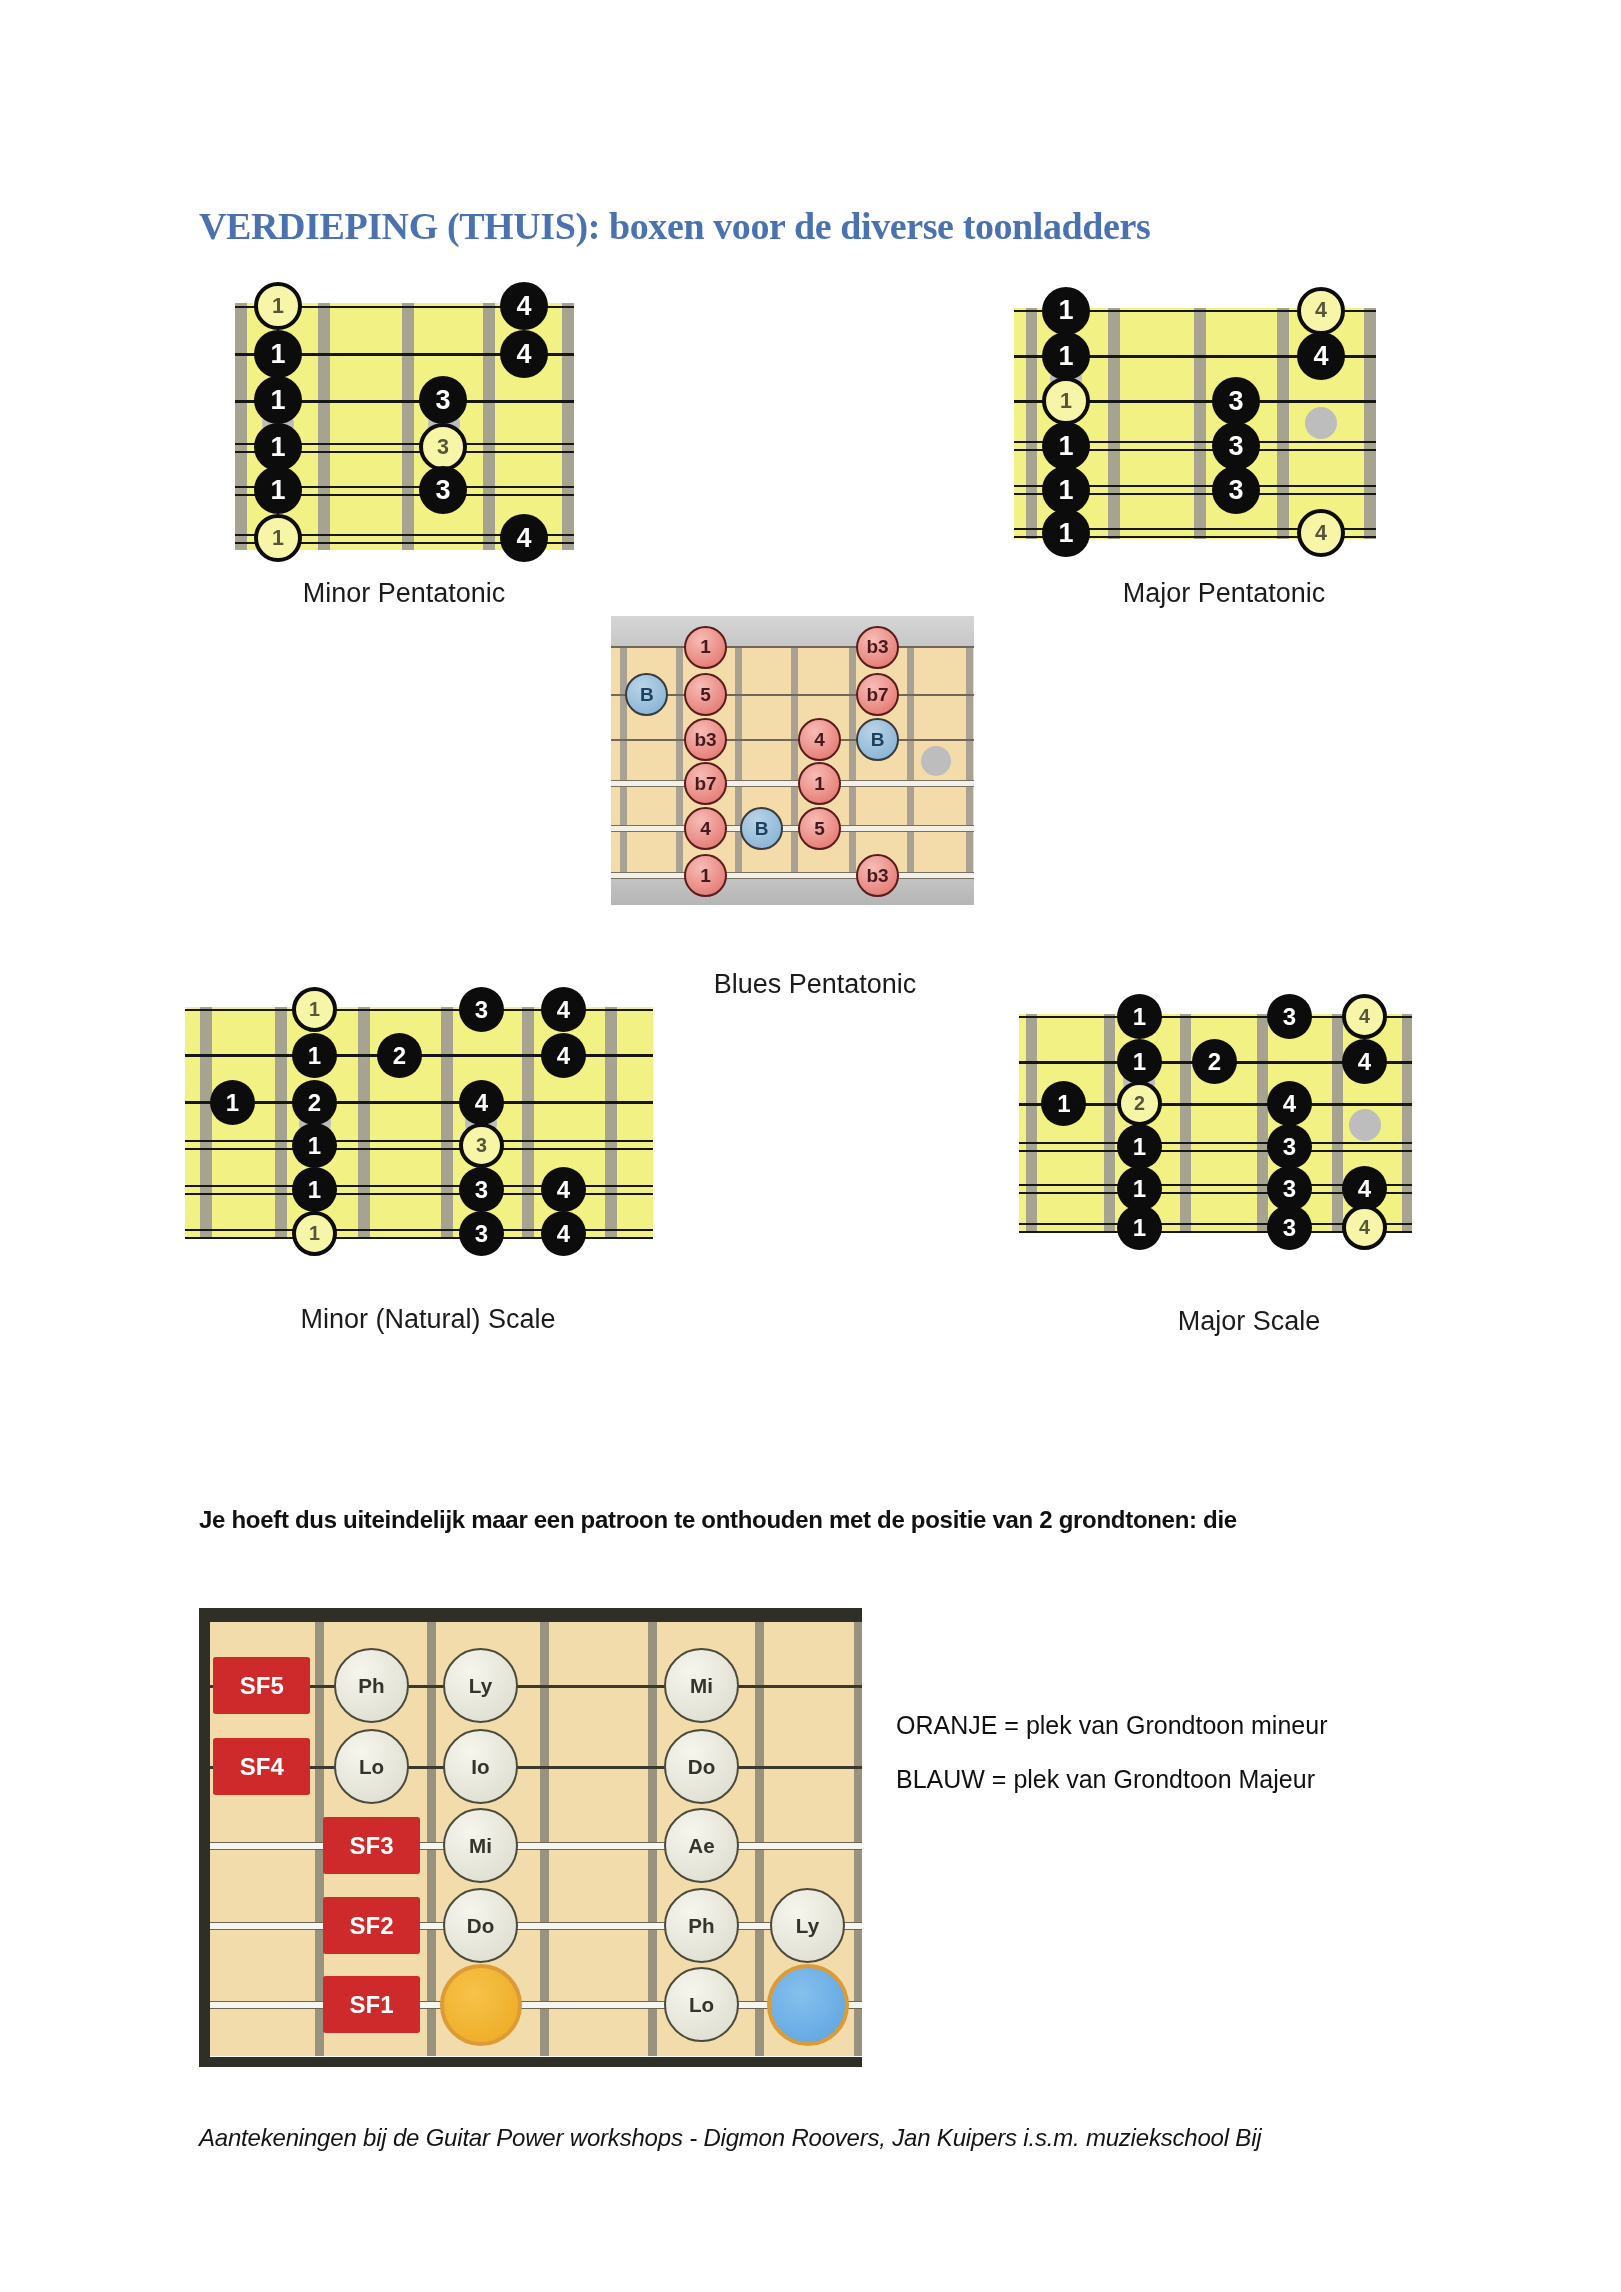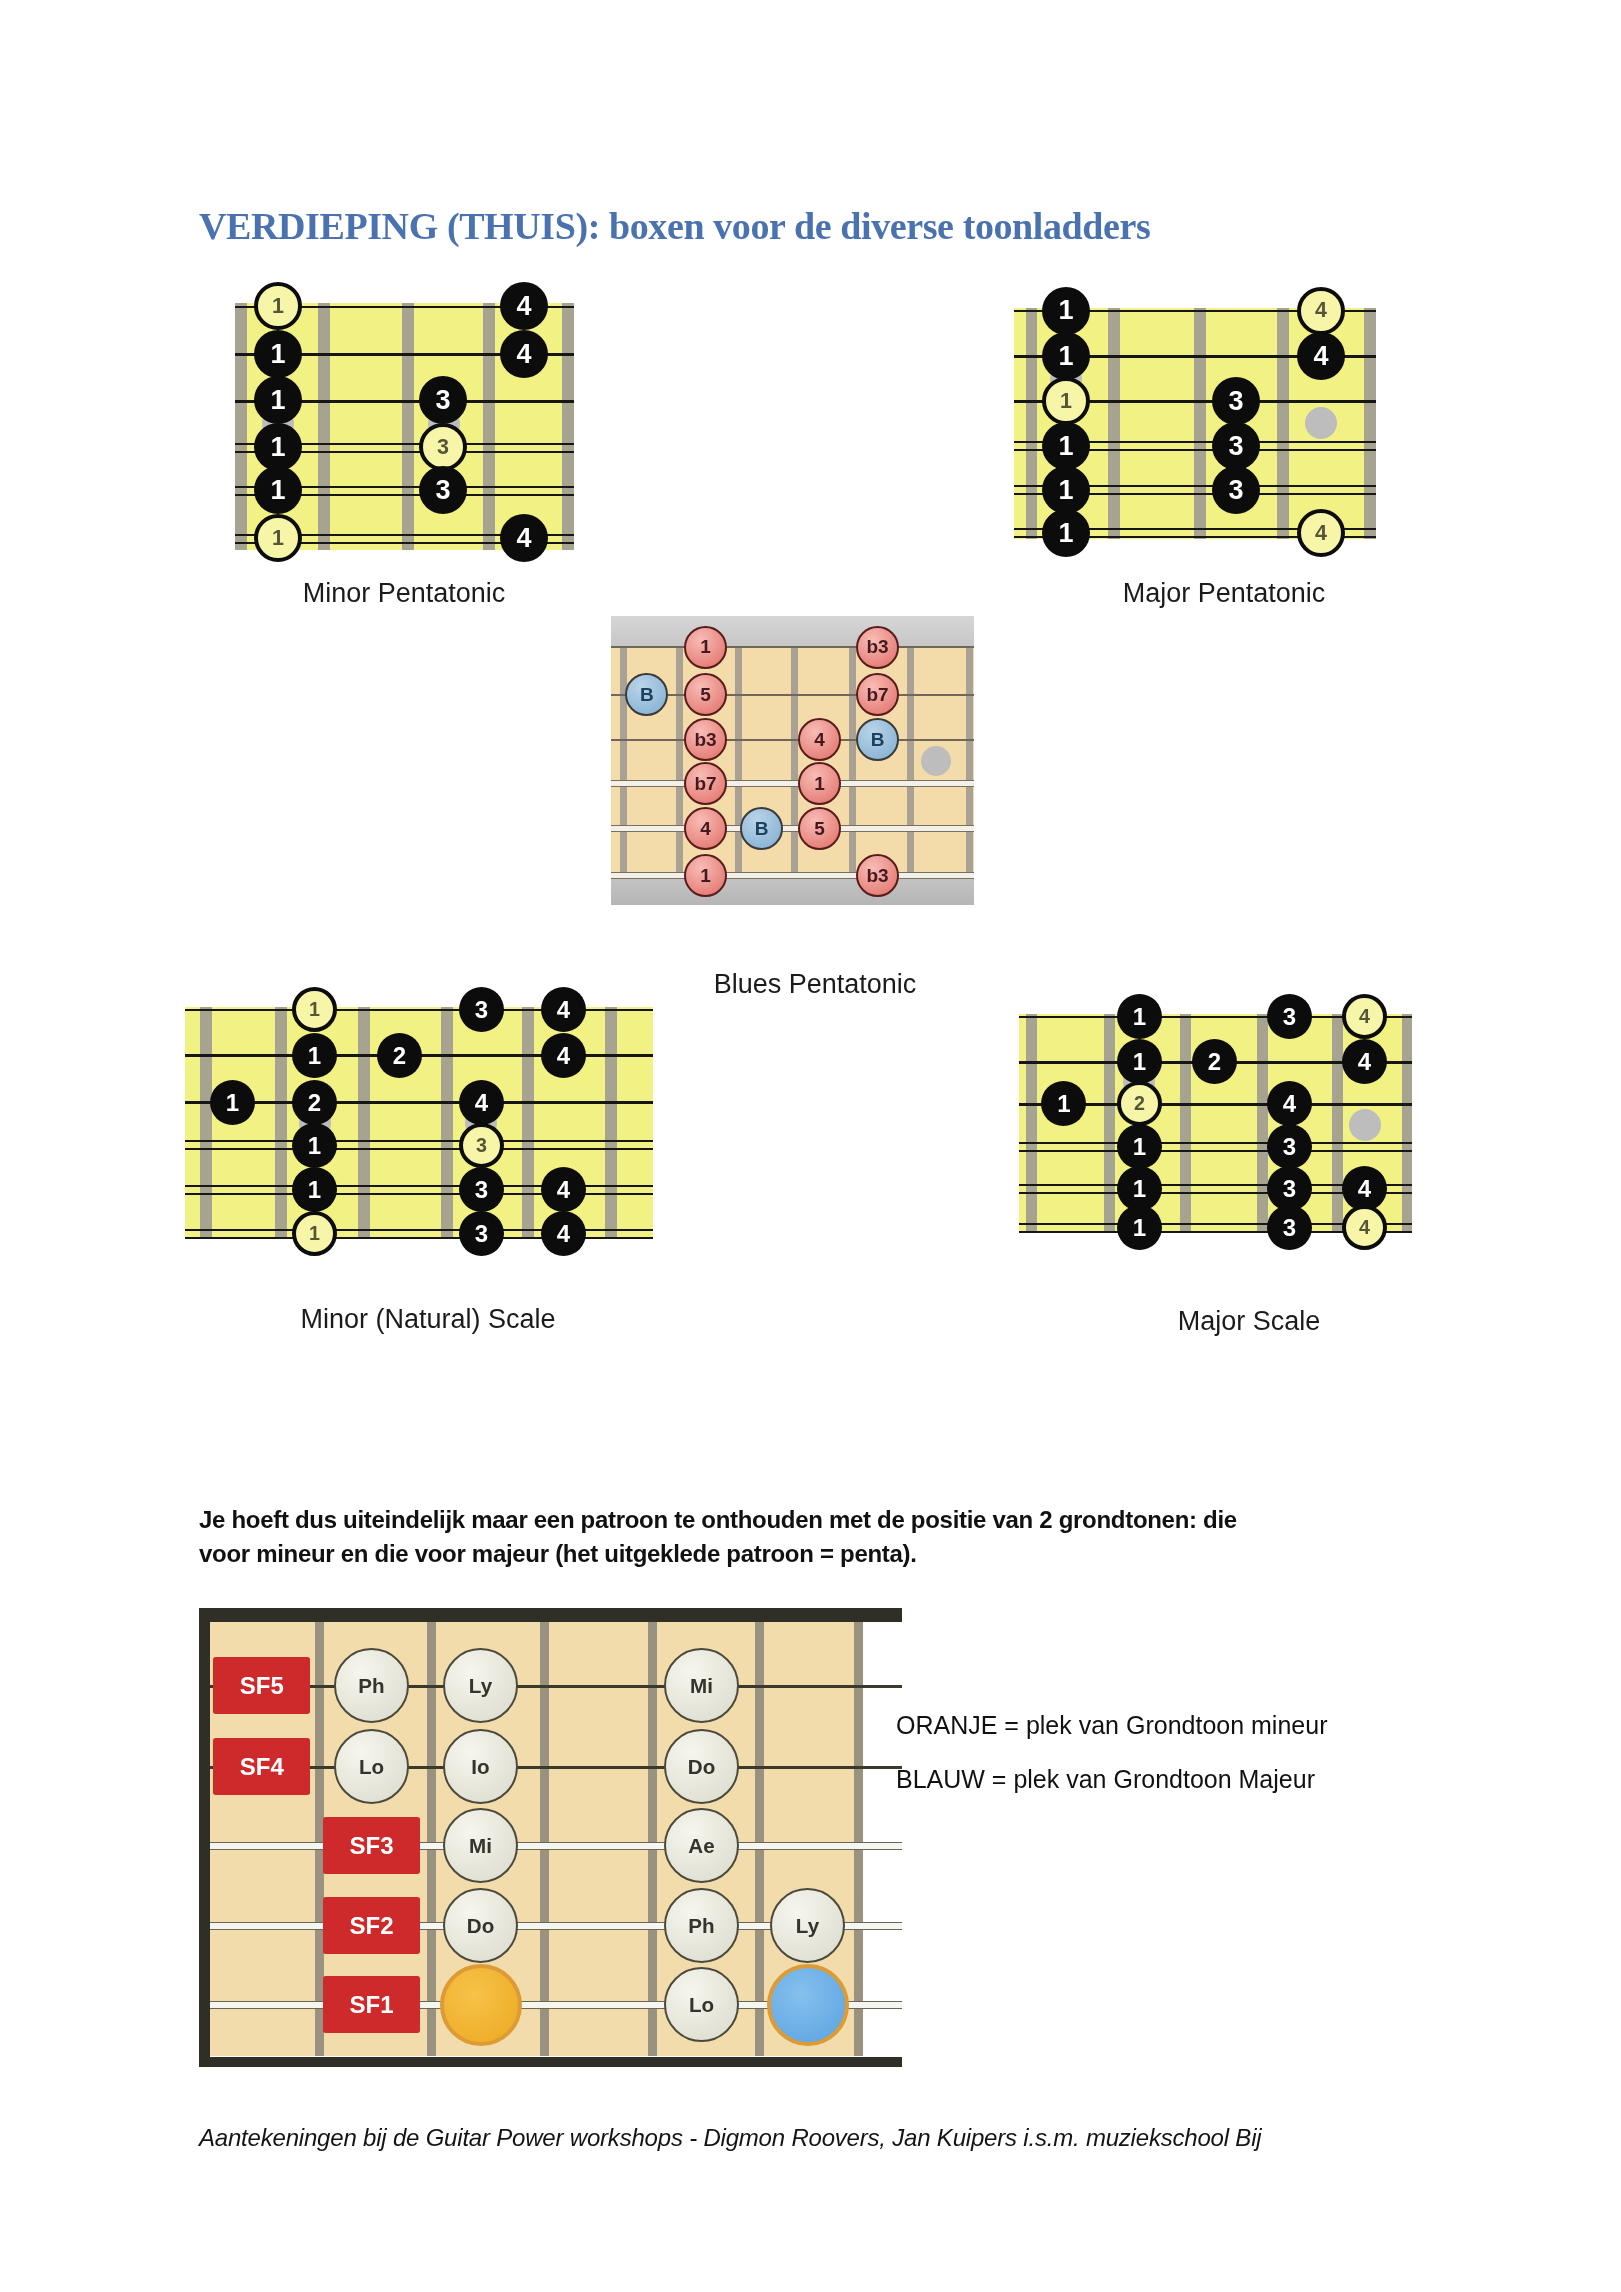--- a/index.html
+++ b/index.html
@@ -174,21 +174,21 @@
       <div style="position: absolute; border-radius: 50%; display: flex; align-items: center; justify-content: center; box-sizing: border-box; font-weight: 700; left: 248px; top: 67px; width: 45px; height: 45px; background: rgb(12, 12, 12); color: rgb(255, 255, 255); font-size: 24px;">4</div>
       <div style="position: absolute; border-radius: 50%; display: flex; align-items: center; justify-content: center; box-sizing: border-box; font-weight: 700; left: 98px; top: 110px; width: 45px; height: 45px; background: rgb(12, 12, 12); color: rgb(255, 255, 255); font-size: 24px;">1</div>
       <div style="position: absolute; border-radius: 50%; display: flex; align-items: center; justify-content: center; box-sizing: border-box; font-weight: 700; left: 248px; top: 110px; width: 45px; height: 45px; background: rgb(12, 12, 12); color: rgb(255, 255, 255); font-size: 24px;">3</div>
       <div style="position: absolute; border-radius: 50%; display: flex; align-items: center; justify-content: center; box-sizing: border-box; font-weight: 700; left: 98px; top: 152px; width: 45px; height: 45px; background: rgb(12, 12, 12); color: rgb(255, 255, 255); font-size: 24px;">1</div>
       <div style="position: absolute; border-radius: 50%; display: flex; align-items: center; justify-content: center; box-sizing: border-box; font-weight: 700; left: 248px; top: 152px; width: 45px; height: 45px; background: rgb(12, 12, 12); color: rgb(255, 255, 255); font-size: 24px;">3</div>
       <div style="position: absolute; border-radius: 50%; display: flex; align-items: center; justify-content: center; box-sizing: border-box; font-weight: 700; left: 323px; top: 152px; width: 45px; height: 45px; background: rgb(12, 12, 12); color: rgb(255, 255, 255); font-size: 24px;">4</div>
       <div style="position: absolute; border-radius: 50%; display: flex; align-items: center; justify-content: center; box-sizing: border-box; font-weight: 700; left: 98px; top: 191px; width: 45px; height: 45px; background: rgb(12, 12, 12); color: rgb(255, 255, 255); font-size: 24px;">1</div>
       <div style="position: absolute; border-radius: 50%; display: flex; align-items: center; justify-content: center; box-sizing: border-box; font-weight: 700; left: 248px; top: 191px; width: 45px; height: 45px; background: rgb(12, 12, 12); color: rgb(255, 255, 255); font-size: 24px;">3</div>
       <div style="position: absolute; border-radius: 50%; display: flex; align-items: center; justify-content: center; box-sizing: border-box; font-weight: 700; left: 323px; top: 191px; width: 45px; height: 45px; background: rgb(247, 246, 168); border: 4.5px solid rgb(12, 12, 12); color: rgb(86, 85, 58); font-size: 19.7px;">4</div>
     </div>
-  <div class="dhost" id="host-sf" style="left: 199px; top: 1608px; width: 663px; height: 459px; overflow: hidden; padding-left: 40px;">
+  <div class="dhost" id="host-sf" style="left: 199px; top: 1608px; width: 663px; height: 459px; overflow: hidden;">
       <div style="position: absolute; left: 10.7px; top: 14.3px; width: 652px; height: 434px; background: rgb(243, 220, 171);"></div>
       <div style="position: absolute; left: 116px; top: 14.3px; width: 9px; height: 434px; background: rgb(152, 146, 127);"></div>
       <div style="position: absolute; left: 228px; top: 14.3px; width: 9px; height: 434px; background: rgb(152, 146, 127);"></div>
       <div style="position: absolute; left: 341px; top: 14.3px; width: 9px; height: 434px; background: rgb(152, 146, 127);"></div>
       <div style="position: absolute; left: 449px; top: 14.3px; width: 9px; height: 434px; background: rgb(152, 146, 127);"></div>
       <div style="position: absolute; left: 556px; top: 14.3px; width: 9px; height: 434px; background: rgb(152, 146, 127);"></div>
       <div style="position: absolute; left: 655px; top: 14.3px; width: 9px; height: 434px; background: rgb(152, 146, 127);"></div>
       <div style="position: absolute; left: 10.7px; right: 0px; top: 77px; height: 2.7px; background: rgb(59, 56, 44);"></div>
       <div style="position: absolute; left: 10.7px; right: 0px; top: 158px; height: 2.7px; background: rgb(59, 56, 44);"></div>
       <div style="position: absolute; left: 10.7px; right: 0px; top: 234px; height: 8px; border-top: 1.8px solid rgb(107, 101, 86); border-bottom: 1.8px solid rgb(107, 101, 86); background: rgb(246, 246, 240); box-sizing: border-box;"></div>
@@ -218,21 +218,20 @@
       <div style="position: absolute; border-radius: 50%; display: flex; align-items: center; justify-content: center; box-sizing: border-box; font-weight: 700; left: 568px; top: 356px; width: 82px; height: 82px; border: 4.5px solid rgb(221, 155, 53); background: radial-gradient(circle at 40% 35%, rgb(134, 192, 238), rgb(90, 162, 224));"></div>
     </div>
 
   <div class="caption" style="left:180px;top:578px;">Minor Pentatonic</div>
   <div class="caption" style="left:1000px;top:578px;">Major Pentatonic</div>
   <div class="caption" style="left:591px;top:969px;">Blues Pentatonic</div>
   <div class="caption" style="left:204px;top:1304px;">Minor (Natural) Scale</div>
   <div class="caption" style="left:1025px;top:1306px;">Major Scale</div>
 
   <div class="bodytext" style="top:1506px;">Je hoeft dus uiteindelijk maar een patroon te onthouden met de positie van 2 grondtonen: die</div>
-  <div class="bodytext" style="top:1540px;">voor mineur en die voor majeur (het uitgeklede patroon = penta).</div>
 
   <div class="plain" style="left:896px;top:1691px;margin-top:20px;">ORANJE = plek van Grondtoon mineur</div>
   <div class="plain" style="left:896px;top:1765px;">BLAUW = plek van Grondtoon Majeur</div>
 
 
   <div class="footerline" style="top:2124px;font-style:italic;">Aantekeningen bij de Guitar Power workshops - Digmon Roovers, Jan Kuipers i.s.m. muziekschool Bij</div>
 
 </div>
 
 

